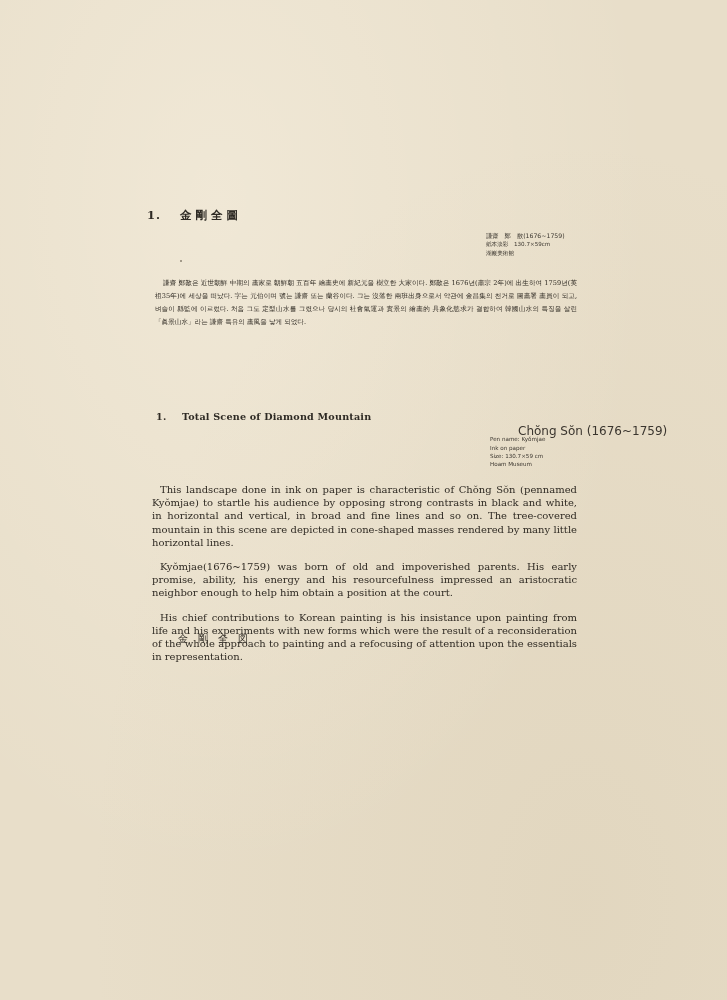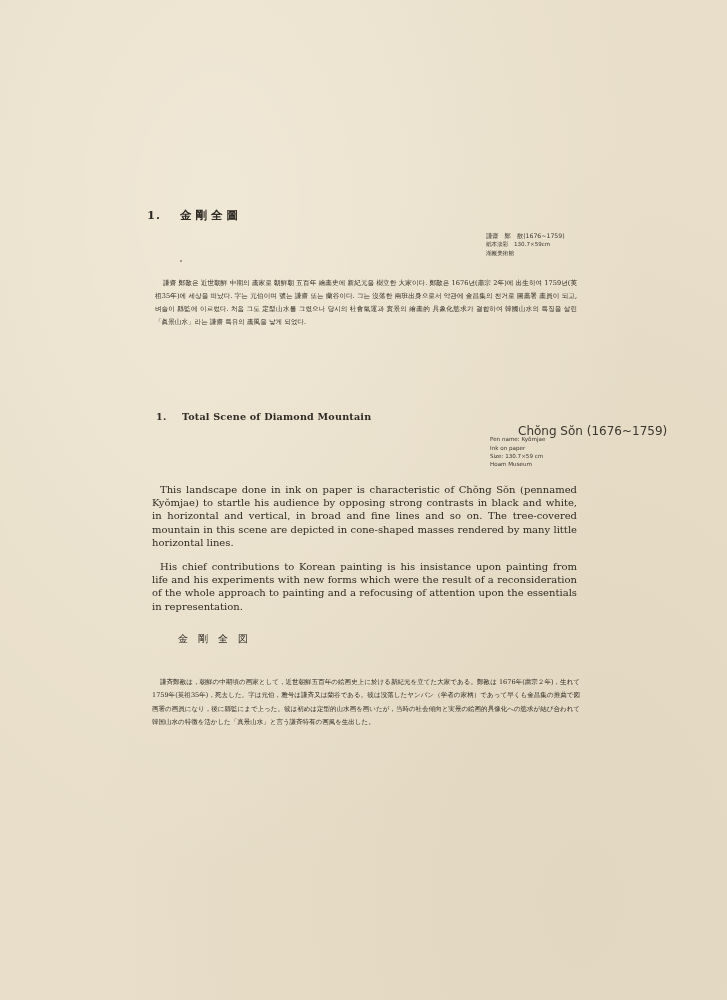--- a/index.html
+++ b/index.html
@@ -93,22 +93,22 @@
   <div class="abs meta meta-en">
     <div class="line">Chŏng Sŏn (1676~1759)</div>
     <div class="line">Pen name:  Kyŏmjae</div>
     <div class="line">Ink on paper</div>
     <div class="line">Size:  130.7×59 cm</div>
     <div class="line">Hoam Museum</div>
   </div>
 
   <div class="abs body-text body-en">
     <p>This landscape done in ink on paper is characteristic of Chŏng Sŏn (pennamed Kyŏmjae) to startle his audience by opposing strong contrasts in black and white, in horizontal and vertical, in broad and fine lines and so on. The tree-covered mountain in this scene are depicted in cone-shaped masses rendered by many little horizontal lines.</p>
+    <p>Kyŏmjae(1676~1759) was born of old and impoverished parents. His early promise, ability, his energy and his resourcefulness impressed an aristocratic neighbor enough to help him obtain a position at the court.</p>
     <p>His chief contributions to Korean painting is his insistance upon painting from life and his experiments with new forms which were the result of a reconsideration of the whole approach to painting and a refocusing of attention upon the essentials in representation.</p>
   </div>
 
   <div class="abs title-jp">金剛全図</div>
 
   <div class="abs body-text body-jp">
-    <p>謙斉鄭敾は，朝鮮の中期頃の画家として，近世朝鮮五百年の絵画史上に於ける新紀元を立てた大家である。鄭敾は 1676年(粛宗２年)，生れて1759年(英祖35年)，死去した。字は元伯，雅号は謙斉又は蘭谷である。彼は没落したヤンバン（学者の家柄）であって早くも金昌集の推薦で図画署の画員になり，後に縣監にまで上った。彼は初めは定型的山水画を画いたが，当時の社会傾向と実景の絵画的具像化への慾求が結び合われて韓国山水の特徴を活かした「真景山水」と言う謙斉特有の画風を生出した。</p>
   </div>
 
 </div>
 
 </body></html>

